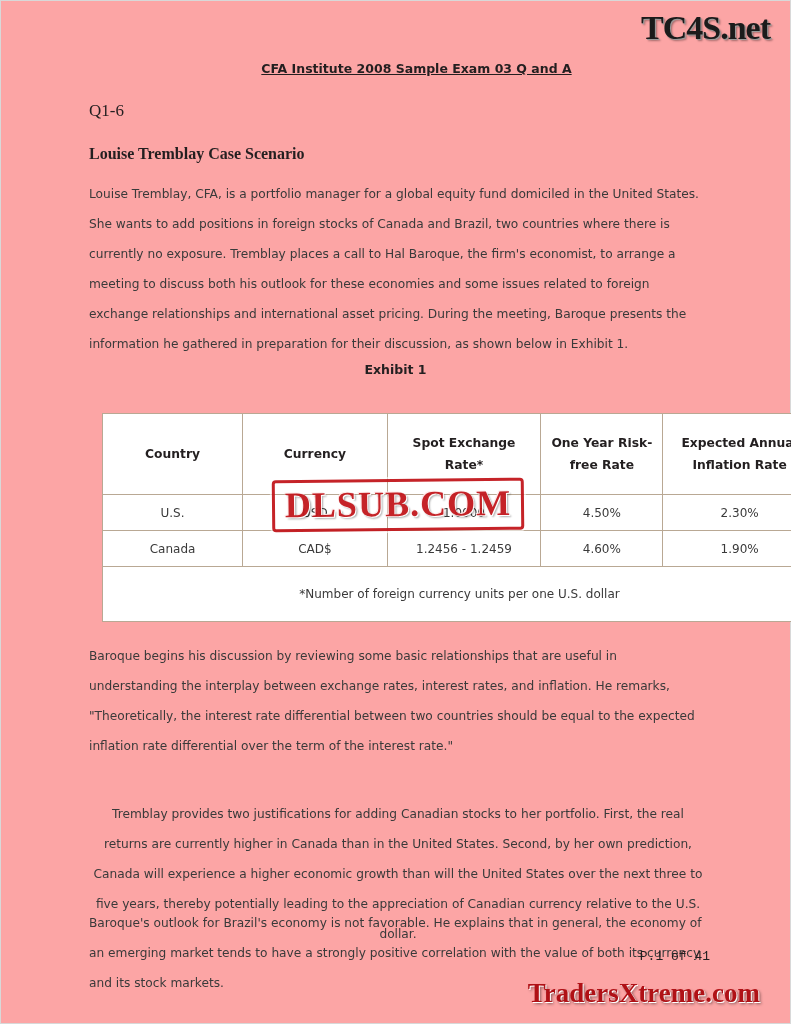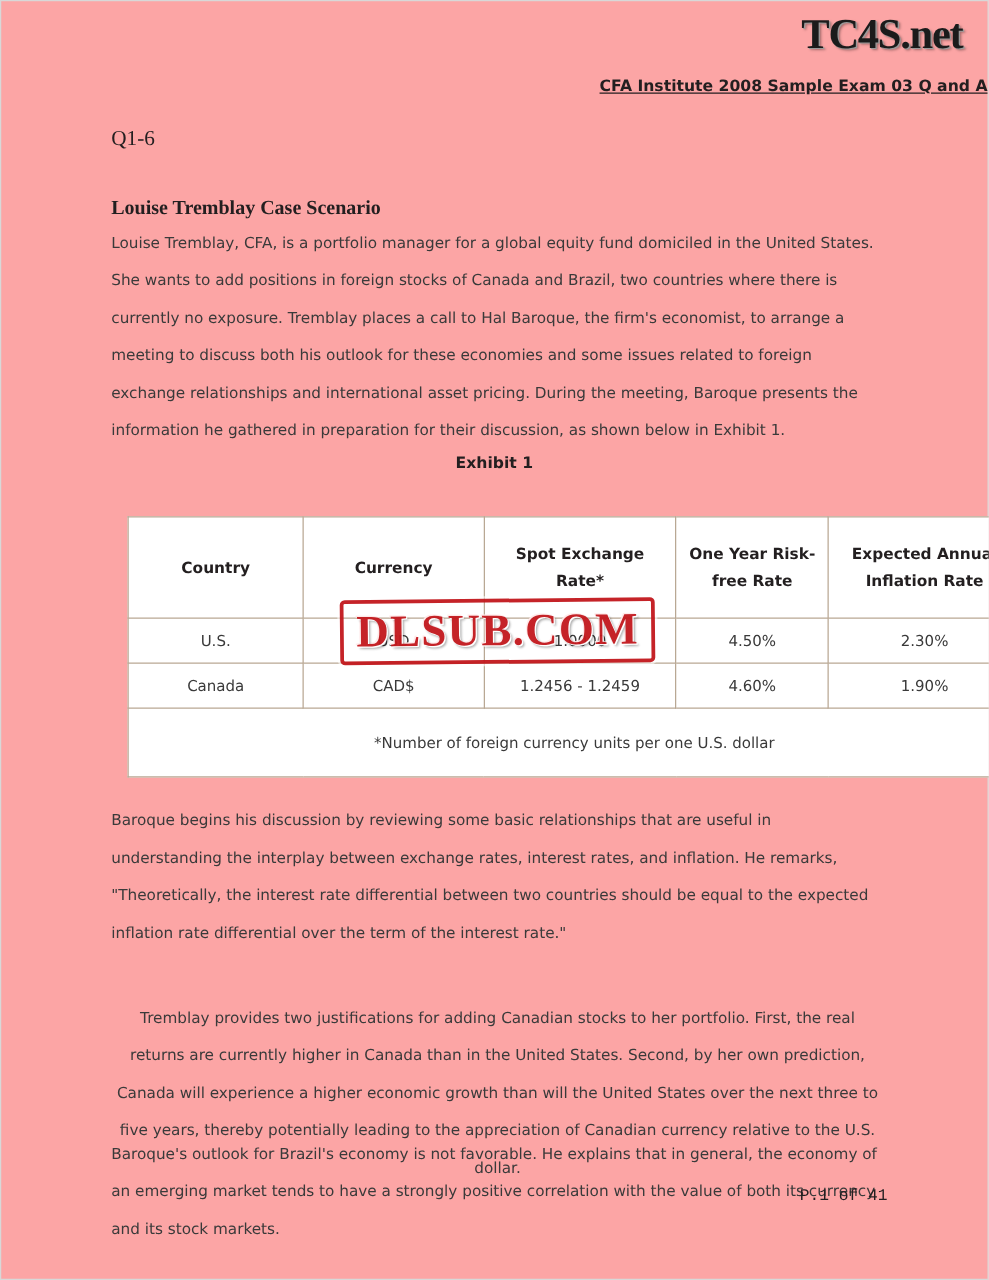--- a/index.html
+++ b/index.html
@@ -74,21 +74,21 @@
     padding: 1px 10px 3px 10px;
     display: inline-block;
     box-shadow: 0 0 0 2px rgba(255,255,255,0.6);
   }
 
   
   .doc-title {
     position: absolute;
     left: 0; right: 0;
     top: 60px;
-    text-align: right;
+    text-align: center;
     font-family: "DejaVu Sans", sans-serif;
     font-weight: bold;
     font-size: 12.5px;
     text-decoration: underline;
     color: #231f20;
     margin-left: 42px;
   }
   .q-range {
     position: absolute;
     left: 88px;
@@ -98,21 +98,20 @@
     color: #231f20;
   }
   .case-heading {
     position: absolute;
     left: 88px;
     top: 144px;
     font-family: "Liberation Serif", serif;
     font-weight: bold;
     font-size: 16px;
     color: #231f20;
-    margin-top: 13px;
   }
   .para {
     position: absolute;
     left: 88px;
     width: 618px;
     font-size: 12.2px;
     line-height: 30px;
     color: #3a3a3a;
     text-align: left;
   }
@@ -248,14 +247,15 @@
   <div class="wm-center">
     <span class="stamp-border">DLSUB.COM</span>
   </div>
 
   <div class="para" id="p2">Baroque begins his discussion by reviewing some basic relationships that are useful in understanding the interplay between exchange rates, interest rates, and inflation. He remarks, "Theoretically, the interest rate differential between two countries should be equal to the expected inflation rate differential over the term of the interest rate."</div>
   <div class="para" id="p3">Tremblay provides two justifications for adding Canadian stocks to her portfolio. First, the real returns are currently higher in Canada than in the United States. Second, by her own prediction, Canada will experience a higher economic growth than will the United States over the next three to five years, thereby potentially leading to the appreciation of Canadian currency relative to the U.S. dollar.</div>
   <div class="para" id="p4">Baroque's outlook for Brazil's economy is not favorable. He explains that in general, the economy of an emerging market tends to have a strongly positive correlation with the value of both its currency and its stock markets.</div>
 
   <div class="footer-page">P.1 of 41</div>
 
+  <div class="wm-bottom">TradersXtreme.com</div>
 
 </div>
 
 </body></html>

